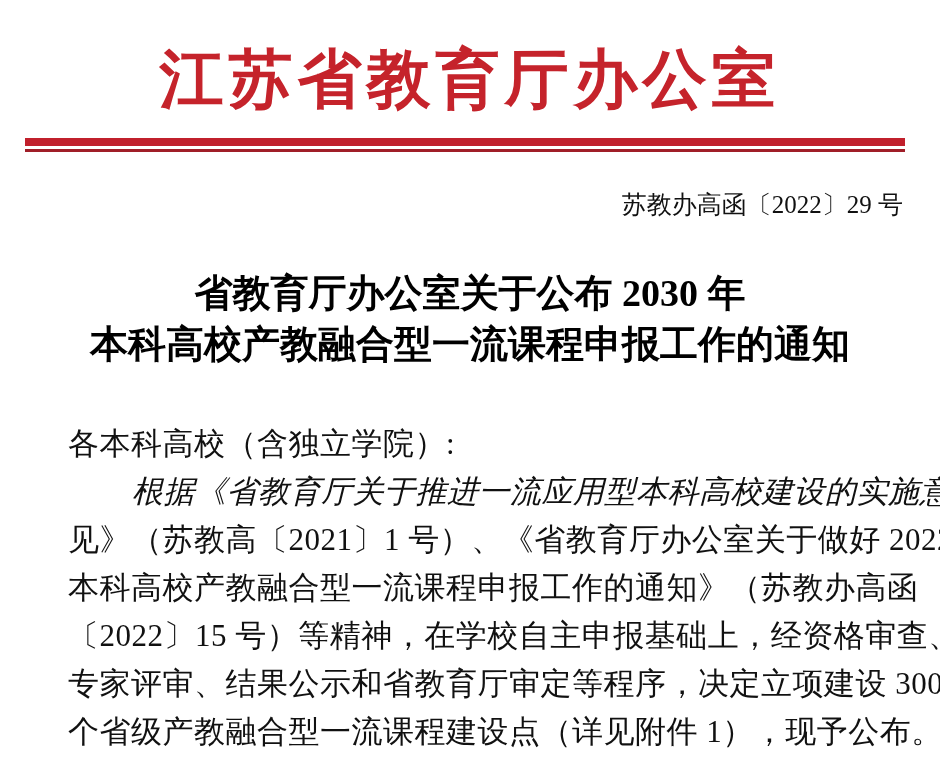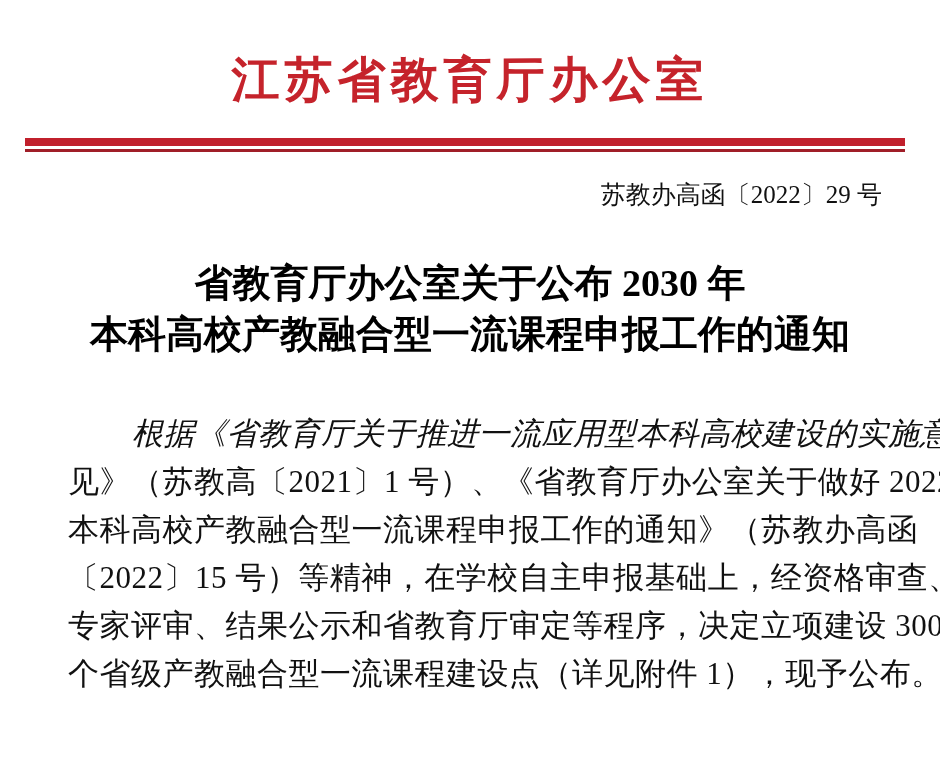--- a/index.html
+++ b/index.html
@@ -14,41 +14,41 @@
     background: #ffffff;
     overflow: hidden;
     font-family: "Liberation Serif", "DejaVu Serif", serif;
     color: #1a1a1a;
   }
   .masthead {
     padding-top: 30px;
     height: 100px;
     line-height: 100px;
     text-align: center;
-    font-size: 48px;
+    font-size: 64px;
     font-weight: bold;
     letter-spacing: 5px;
     color: #C5232B;
     white-space: nowrap;
   }
   .rule-wrap {
     margin: 8px 35px 0 25px;
   }
   .rule.thick {
     height: 8px;
     background: #C1202C;
     margin-bottom: 3px;
   }
   .rule.thin {
     height: 3px;
     background: #A01E28;
   }
   .doc-number {
-    margin-top: 26px;
-    padding-right: 58px;
+    margin-top: 36px;
+    padding-right: 37px;
     text-align: right;
     font-size: 25px;
     line-height: 34px;
     color: #111111;
     white-space: nowrap;
   }
   .notice-title {
     margin-top: 46px;
     text-align: center;
     font-size: 38px;
@@ -85,20 +85,21 @@
   </div>
 
   <div class="doc-number">苏教办高函〔2022〕29 号</div>
 
   <div class="notice-title">
     <div>省教育厅办公室关于公布 2030 年</div>
     <div>本科高校产教融合型一流课程申报工作的通知</div>
   </div>
 
   <div class="body-text">
+    <div class="line">各本科高校（含独立学院）:</div>
     <div class="line indent">根据《省教育厅关于推进一流应用型本科高校建设的实施意</div>
     <div class="line">见》（苏教高〔2021〕1 号）、《省教育厅办公室关于做好 2022 年</div>
     <div class="line">本科高校产教融合型一流课程申报工作的通知》（苏教办高函</div>
     <div class="line">〔2022〕15 号）等精神，在学校自主申报基础上，经资格审查、</div>
     <div class="line">专家评审、结果公示和省教育厅审定等程序，决定立项建设 300</div>
     <div class="line">个省级产教融合型一流课程建设点（详见附件 1），现予公布。</div>
   </div>
 
 </div>
 

